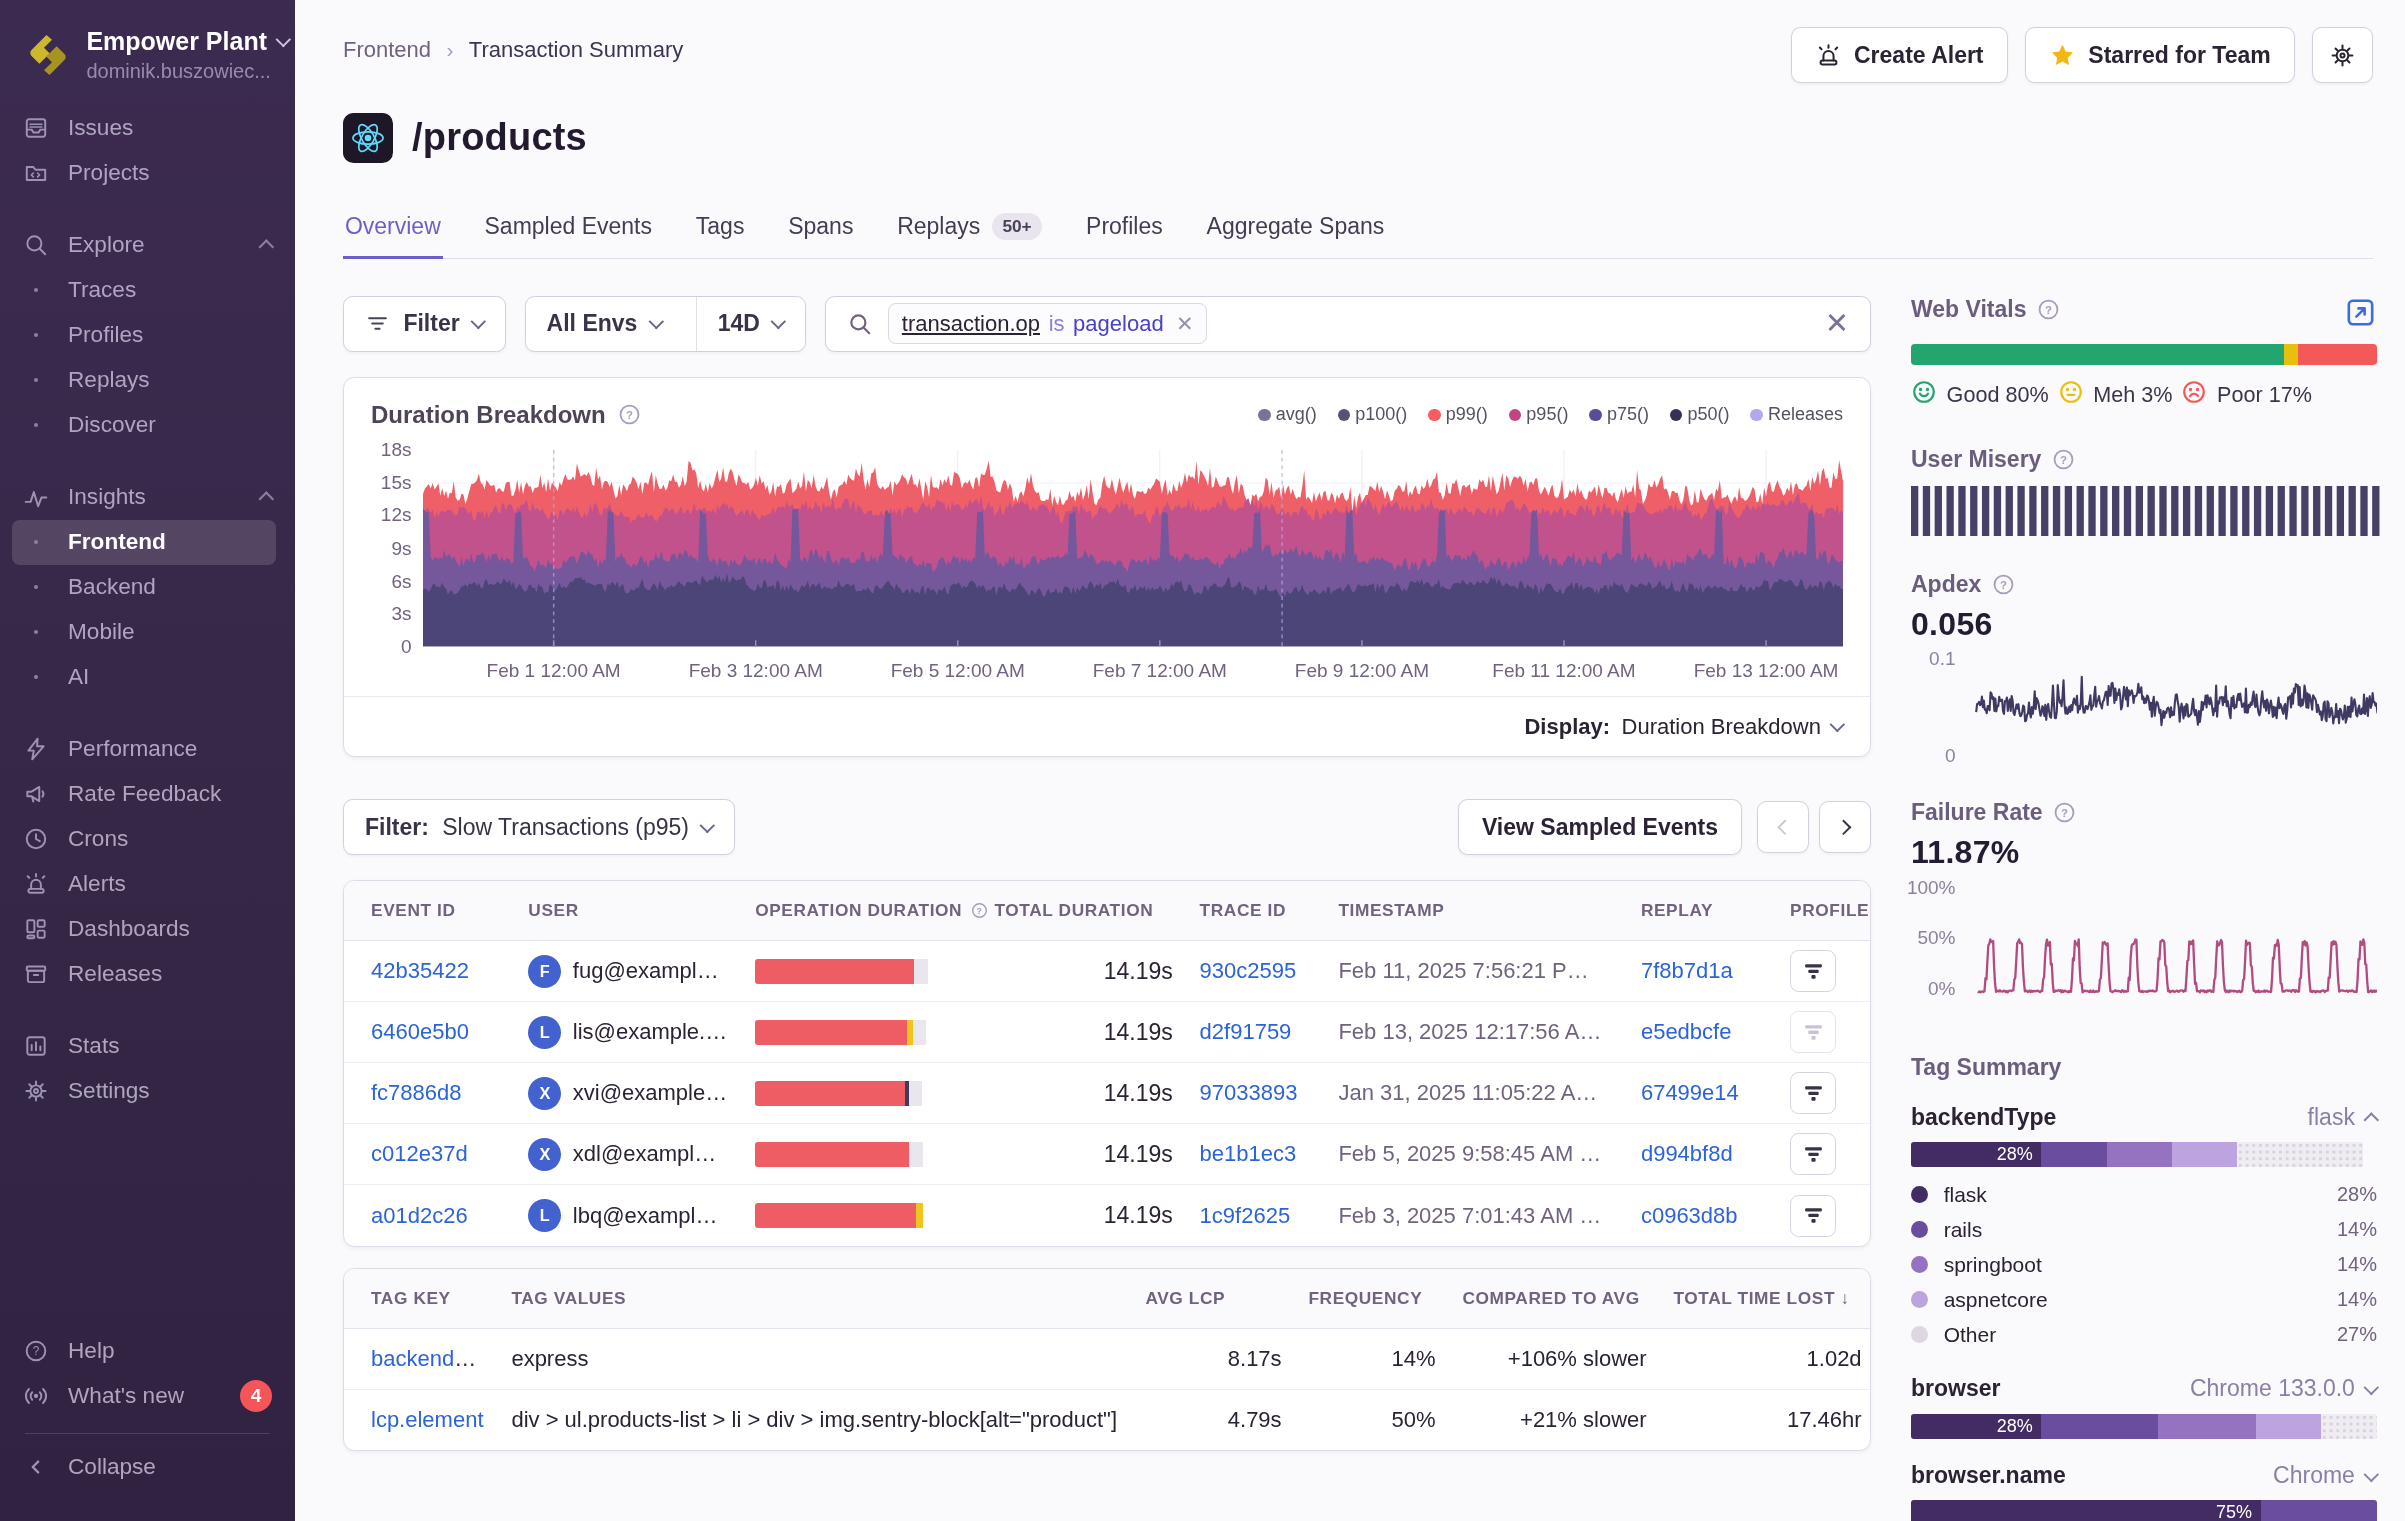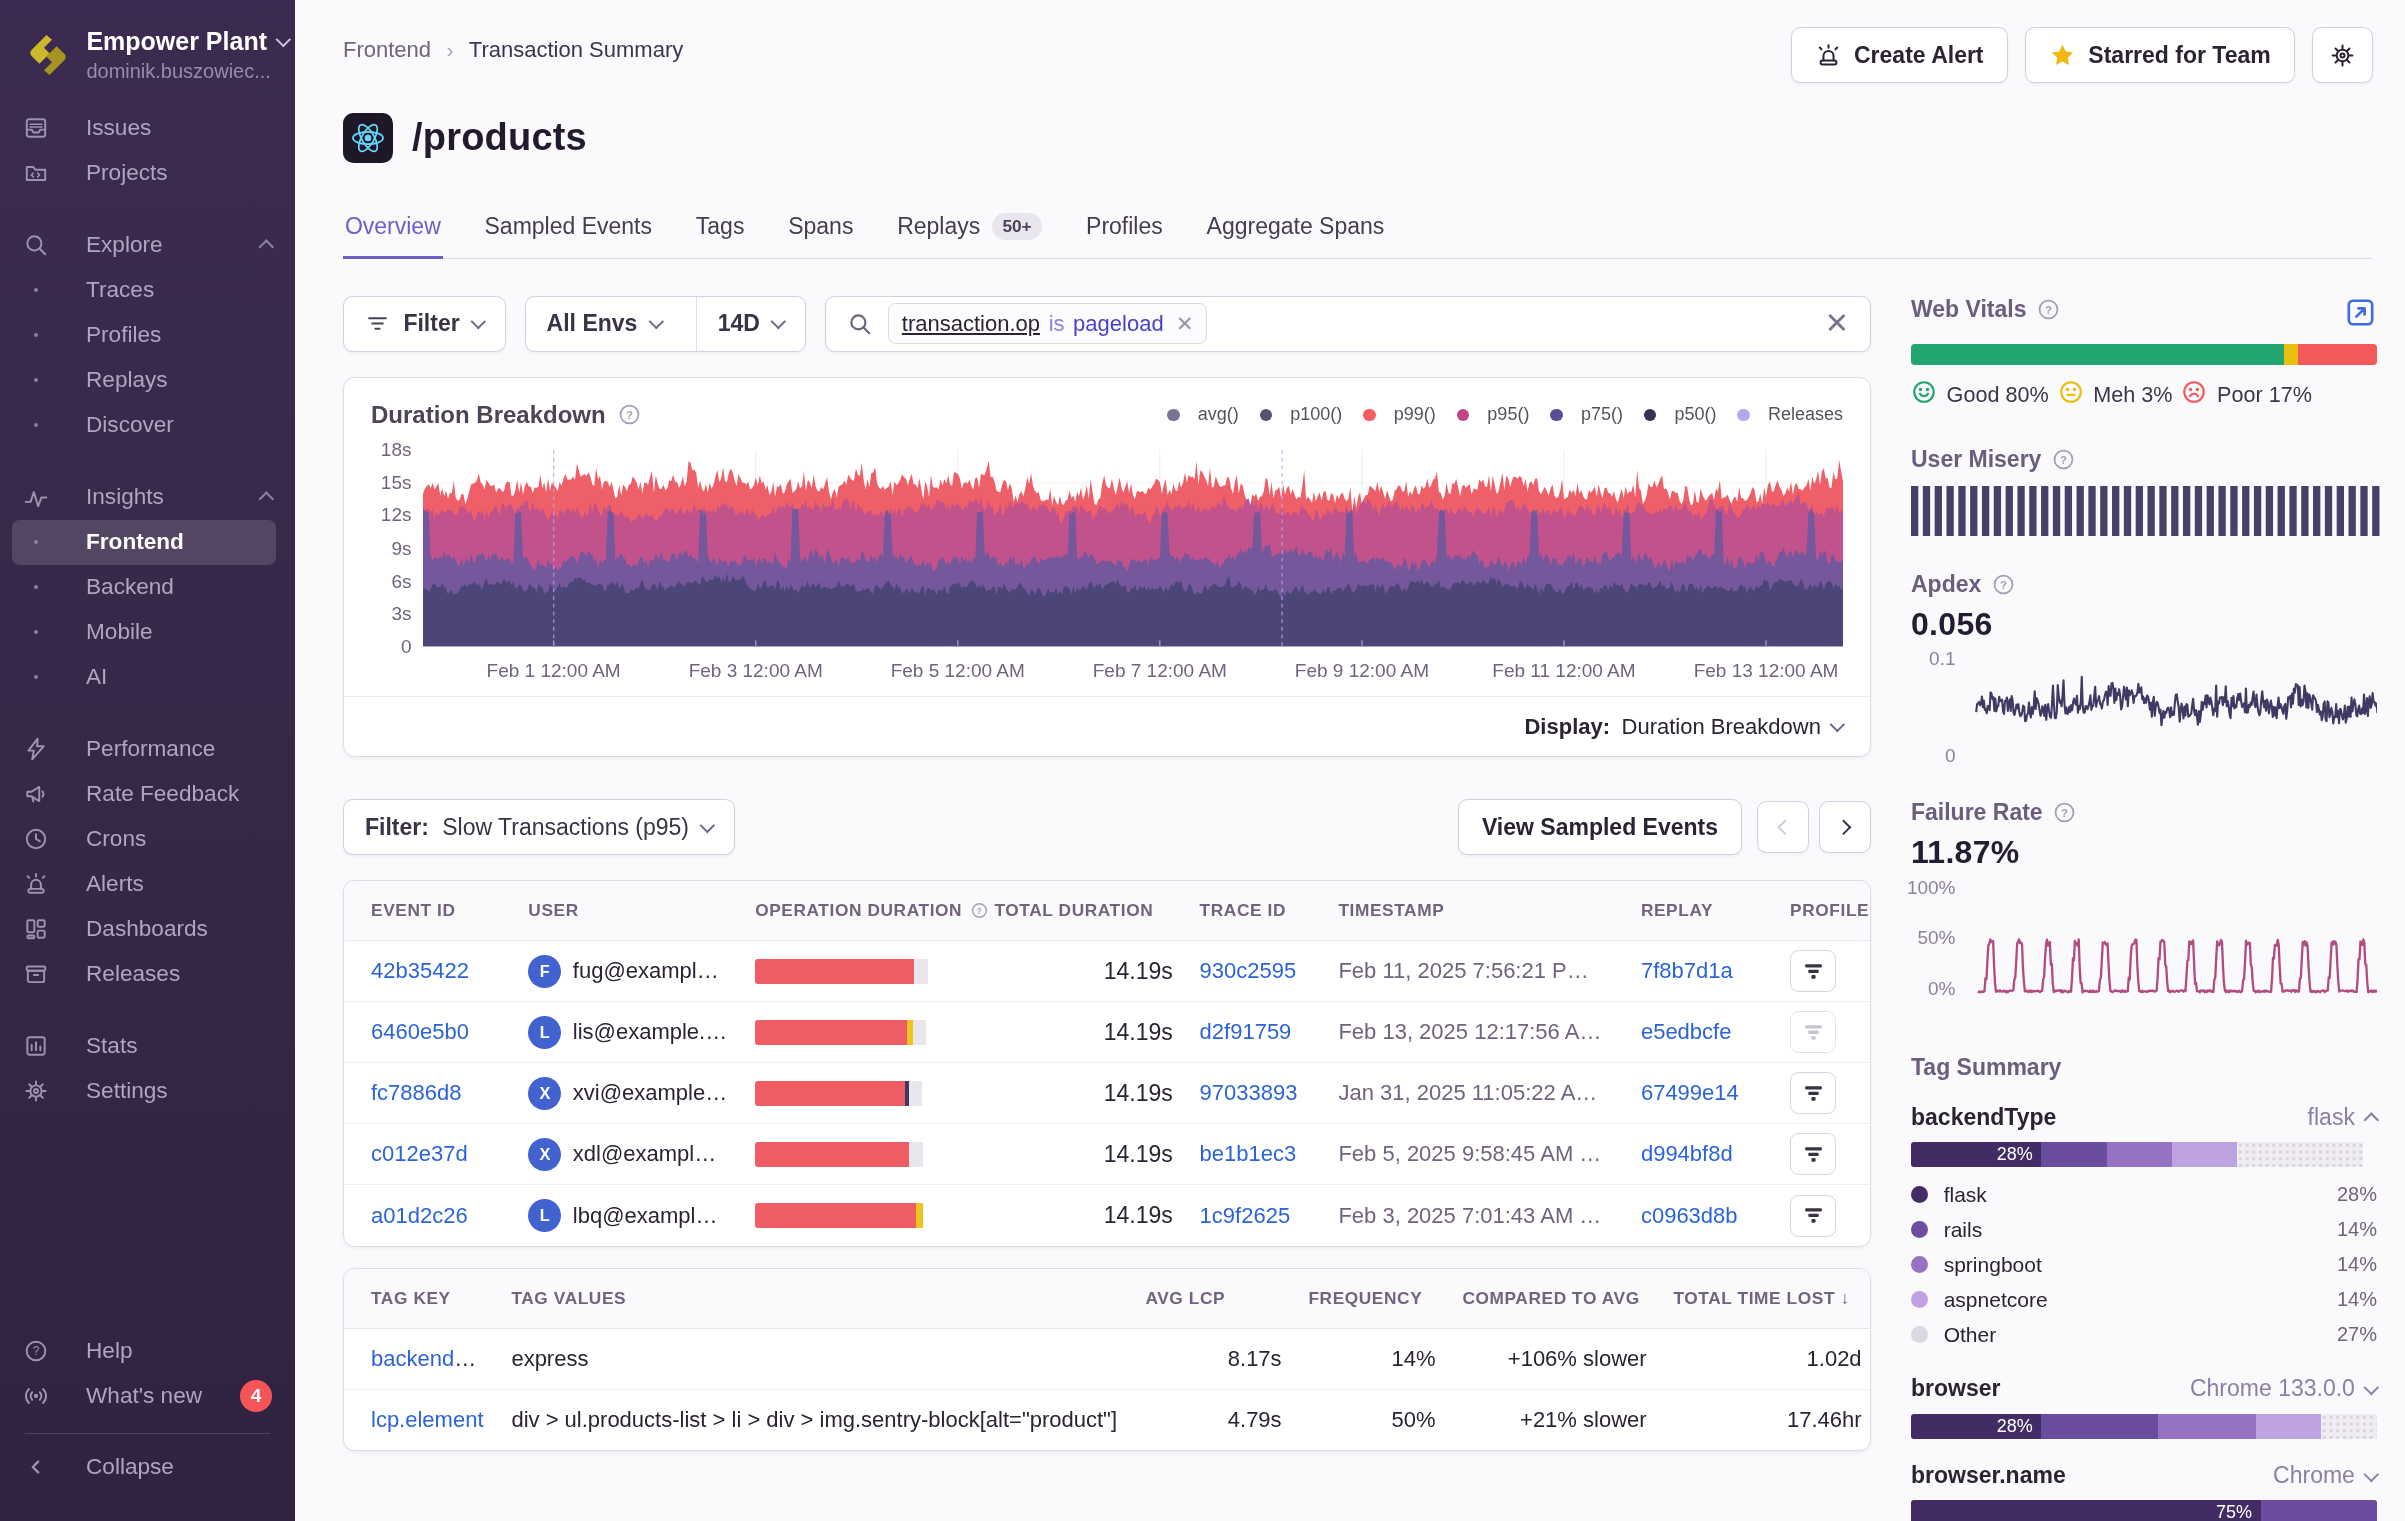--- a/index.html
+++ b/index.html
@@ -9,21 +9,21 @@
 
   
   .sidebar { width:295px; flex:none; display:flex; flex-direction:column;
              background:linear-gradient(180deg,#3c2b50 0%,#362747 55%,#302240 100%);
              color:#b0a5c0; padding:23px 0 33px; }
   .org { display:flex; gap:15.4px; padding:3.8px 25px 23px; align-items:center; cursor:pointer; }
   .org-logo { width:46px; height:46px; flex:none; }
   .org-name { color:#fff; font-weight:700; font-size:25px; display:flex; align-items:center; gap:11.5px; white-space:nowrap; }
   .org-user { color:#978cab; font-size:20px; margin-top:3.8px; }
   .nav { flex:1; display:flex; flex-direction:column; min-height:0; }
-  .nav-item { display:flex; align-items:center; gap:37px; height:45px; padding:0 23px;
+  .nav-item { display:flex; align-items:center; gap:19px; height:45px; padding:0 23px;
               font-size:22.6px; color:#b0a5c0; cursor:pointer; white-space:nowrap; }
   .nav-item .ic { width:26px; height:26px; color:#9d92b0; flex:none; display:flex; }
   .nav-item .ic svg { width:100%; height:100%; }
   .bullet-wrap { width:26px; display:flex; justify-content:center; flex:none; }
   .bullet { width:4.8px; height:4.8px; border-radius:50%; background:#8d81a0; }
   .nav-item.selected { background:rgba(255,255,255,.14); border-radius:7.7px; margin:0 19px 0 11.5px;
                        padding:0 11.5px; color:#fff; font-weight:600; }
   .nav-item .lbl { flex:1; overflow:hidden; text-overflow:ellipsis; }
   .gap-before { margin-top:27px; }
   .chv { width:10.6px; height:10.6px; border-right:2.4px solid currentColor; border-bottom:2.4px solid currentColor;
@@ -89,21 +89,21 @@
   .search-clear { margin-left:auto; color:#7c7190; font-size:29px; line-height:1; cursor:pointer; }
 
   
   .card { background:#fff; border:1px solid #e0dae6; border-radius:11.5px; box-shadow:0 1.9px 3.8px rgba(43,34,51,.05); }
   .dur-card { margin-top:25px; }
   .dur-head { display:flex; align-items:center; padding:23px 27px 0; }
   .sec-title { font-size:24px; font-weight:700; color:#4d4458; display:flex; gap:11.5px; align-items:center; }
   .qi { width:25px; height:25px; color:#a79dba; display:inline-flex; }
   .qi svg { width:100%; height:100%; }
   .legend { margin-left:auto; display:flex; gap:21px; font-size:18px; color:#57505f; align-items:center; }
-  .leg-item { display:flex; gap:18px; align-items:center; white-space:nowrap; }
+  .leg-item { display:flex; gap:5px; align-items:center; white-space:nowrap; }
   .ldot { width:12.5px; height:12.5px; border-radius:50%; flex:none; }
   .chart-wrap { display:flex; padding:21px 27px 0; }
   .ylabels { width:52px; position:relative; font-size:19px; color:#71627e; flex:none; }
   .ylabels span { position:absolute; right:11.5px; transform:translateY(-50%); }
   .plot { position:relative; flex:1; }
   .xlabels { position:relative; height:38px; font-size:19px; color:#71627e; }
   .xlabels span { position:absolute; top:9.6px; transform:translateX(-50%); white-space:nowrap; }
   .dur-foot { border-top:1px solid #eceaf1; margin-top:7.7px; height:60px; display:flex; align-items:center;
               justify-content:flex-end; padding:0 27px; font-size:22px; color:#2b2233; gap:11.5px; }
   .display-label { font-weight:700; }

